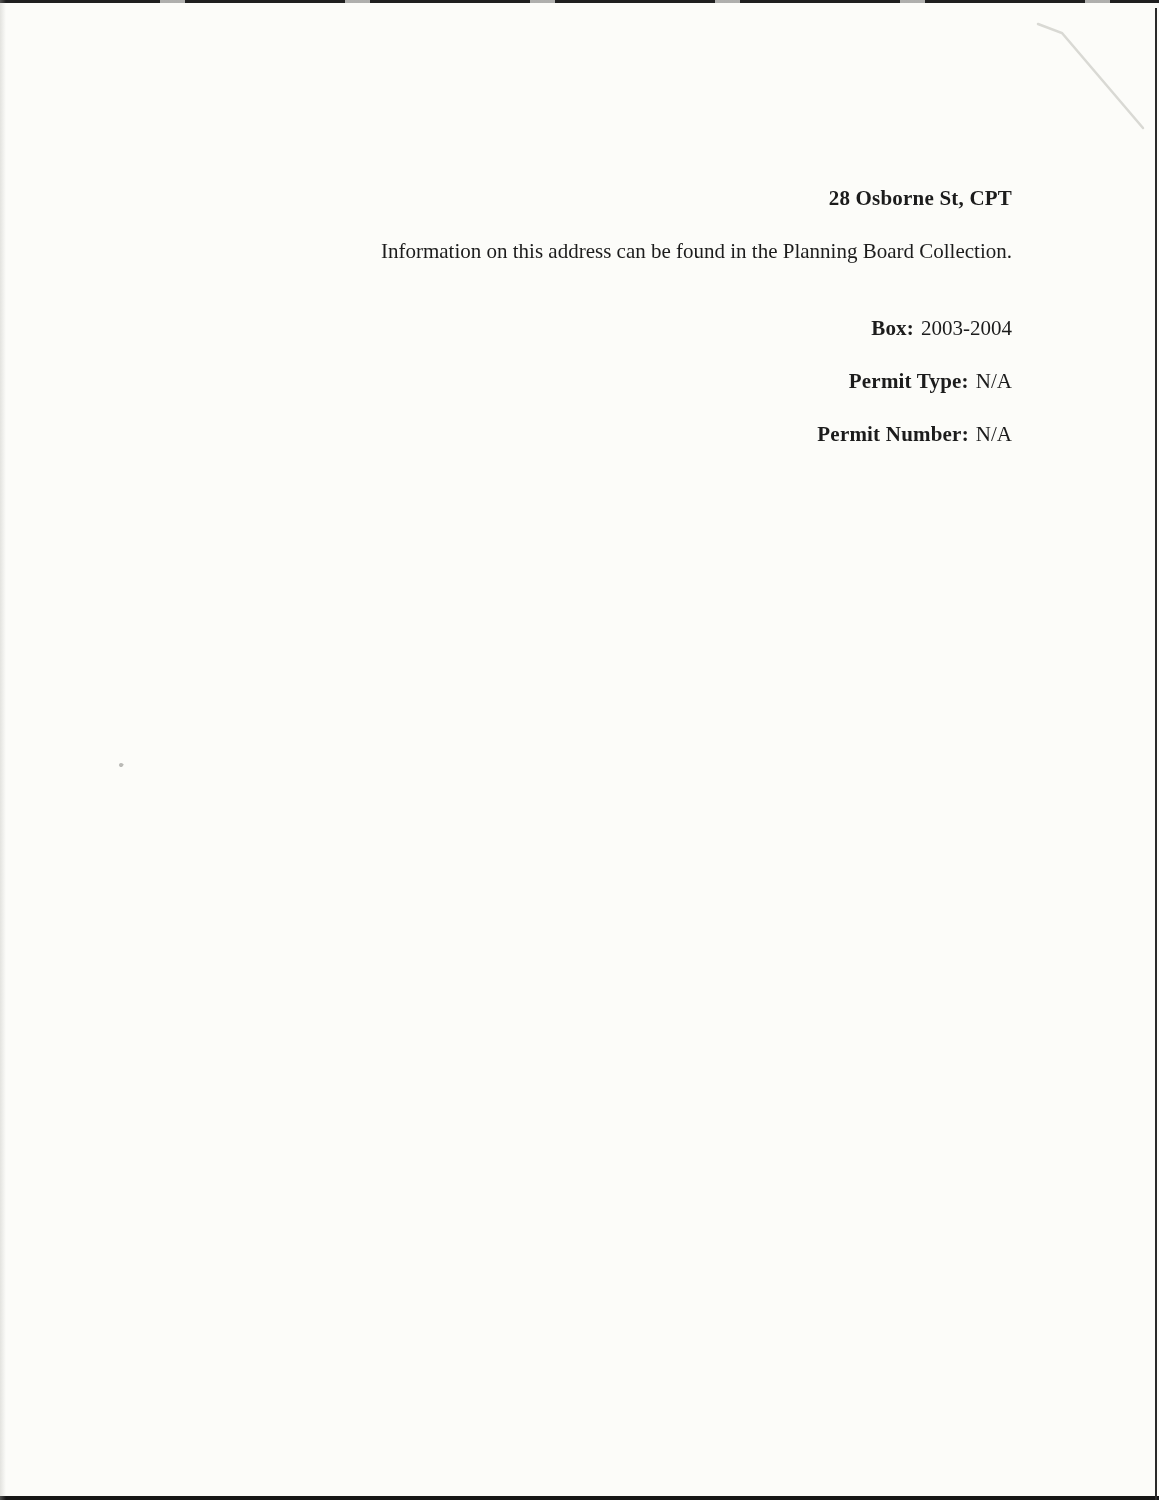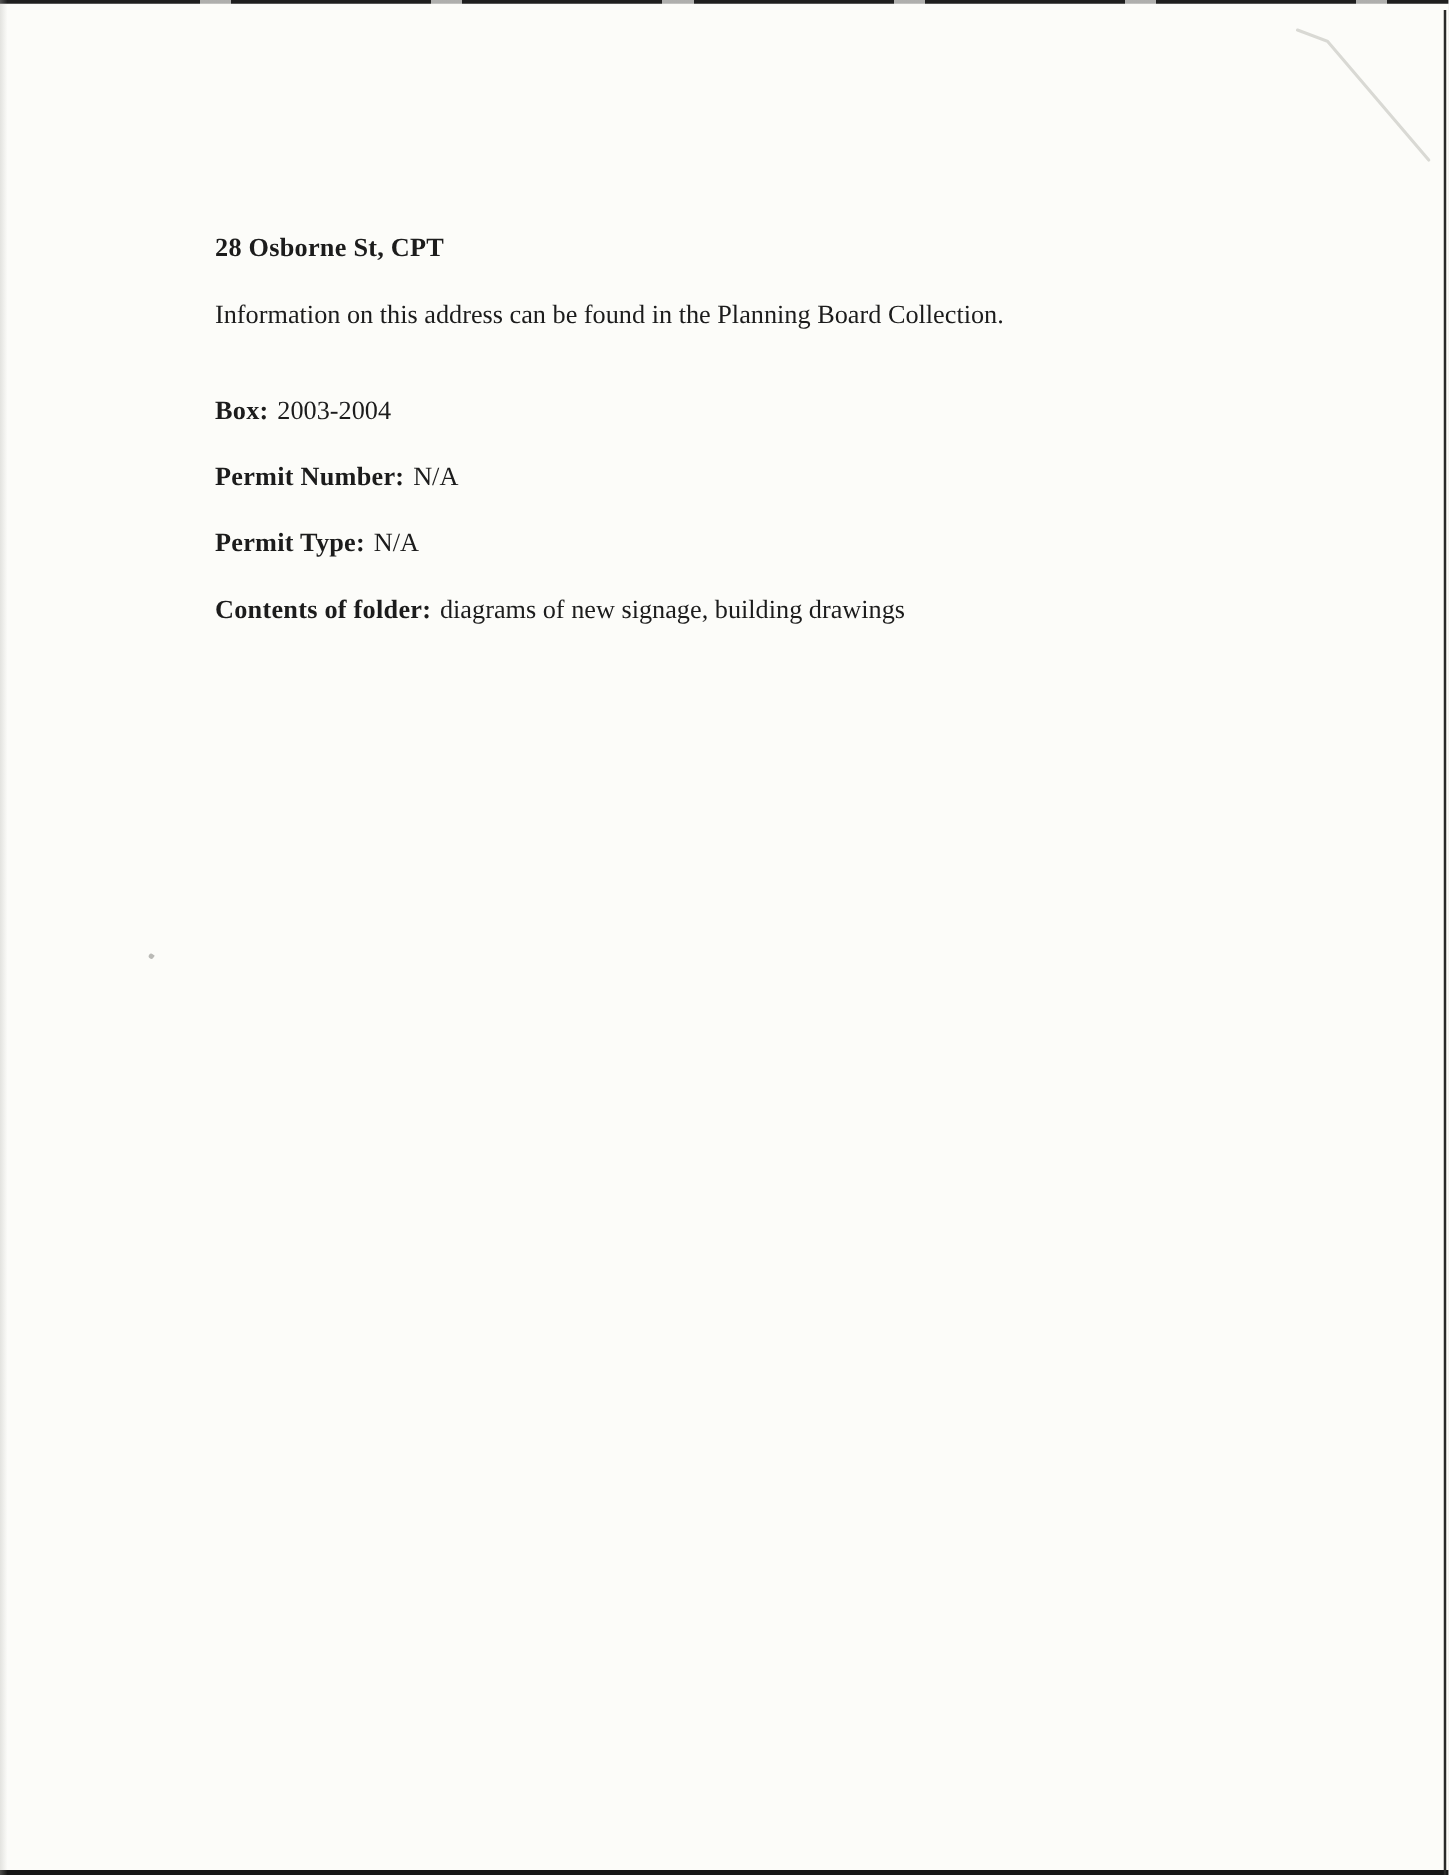--- a/index.html
+++ b/index.html
@@ -61,21 +61,21 @@
   }
   
   .text-block {
     position: absolute;
     left: 172px;
     top: 184px;
     width: 840px;
     font-size: 21px;
     line-height: 28px;
   }
-  .text-block p { margin: 0; }
+  .text-block p { margin: 0; text-align: right; }
   .doc-title {
     font-weight: bold;
     margin-bottom: 25px !important;
     letter-spacing: 0.2px;
   }
   .doc-intro {
     margin-bottom: 49px !important;
   }
   .field-line {
     margin-bottom: 25px !important;
@@ -106,27 +106,24 @@
 
     <p class="doc-intro">Information on this address can be found in the Planning Board Collection.</p>
 
     <p class="field-line">
       <span class="field-label">Box:</span><span>2003-2004</span>
     </p>
 
 
 
     <p class="field-line">
-      <span class="field-label">Permit Number:</span><span>N/A</span>
+      <span class="field-label">Permit Type:</span><span>N/A</span>
     </p>
 
     <p class="field-line">
-      <span class="field-label">Permit Type:</span><span>N/A</span>
+      <span class="field-label">Permit Number:</span><span>N/A</span>
     </p>
 
 
 
-    <p class="field-line">
-      <span class="field-label">Contents of folder:</span><span>diagrams of new signage, building drawings</span>
-    </p>
 
   </div>
 </div>
 
 </body></html>

